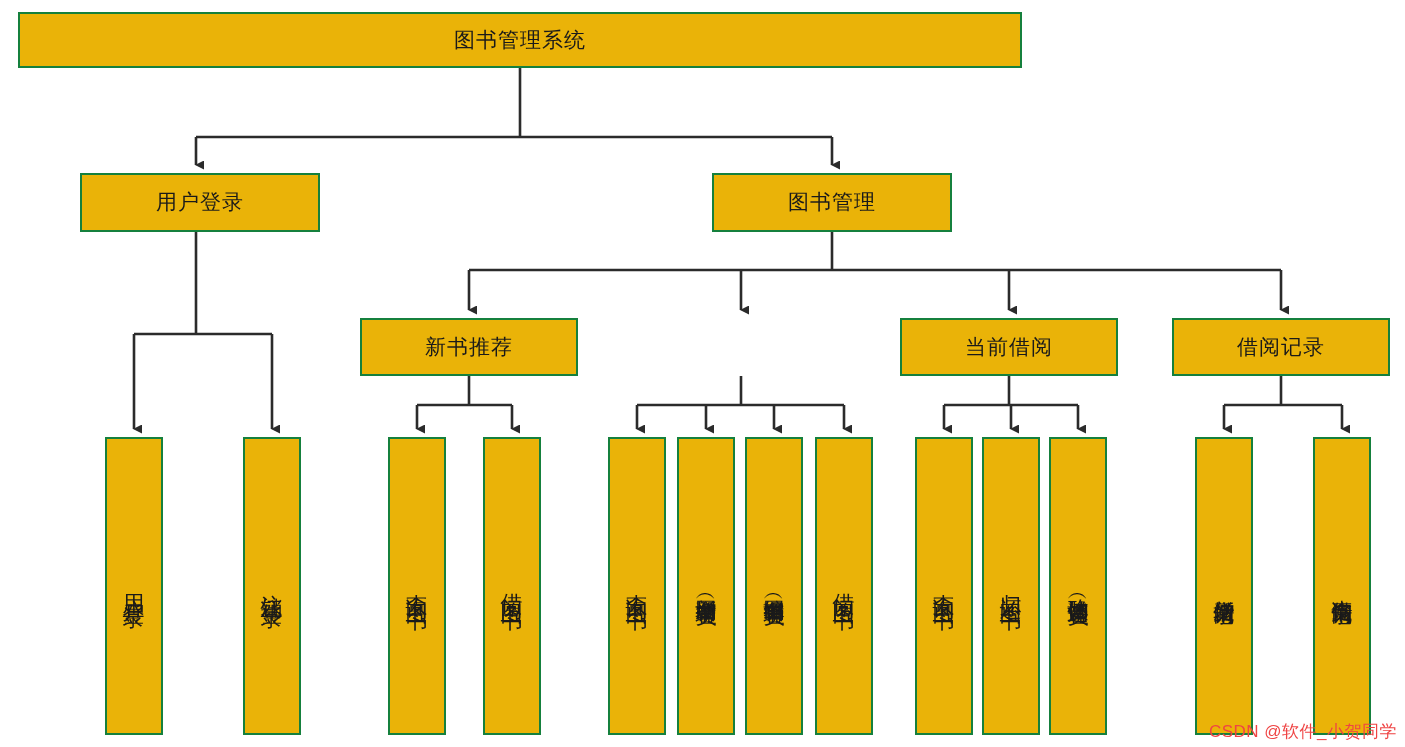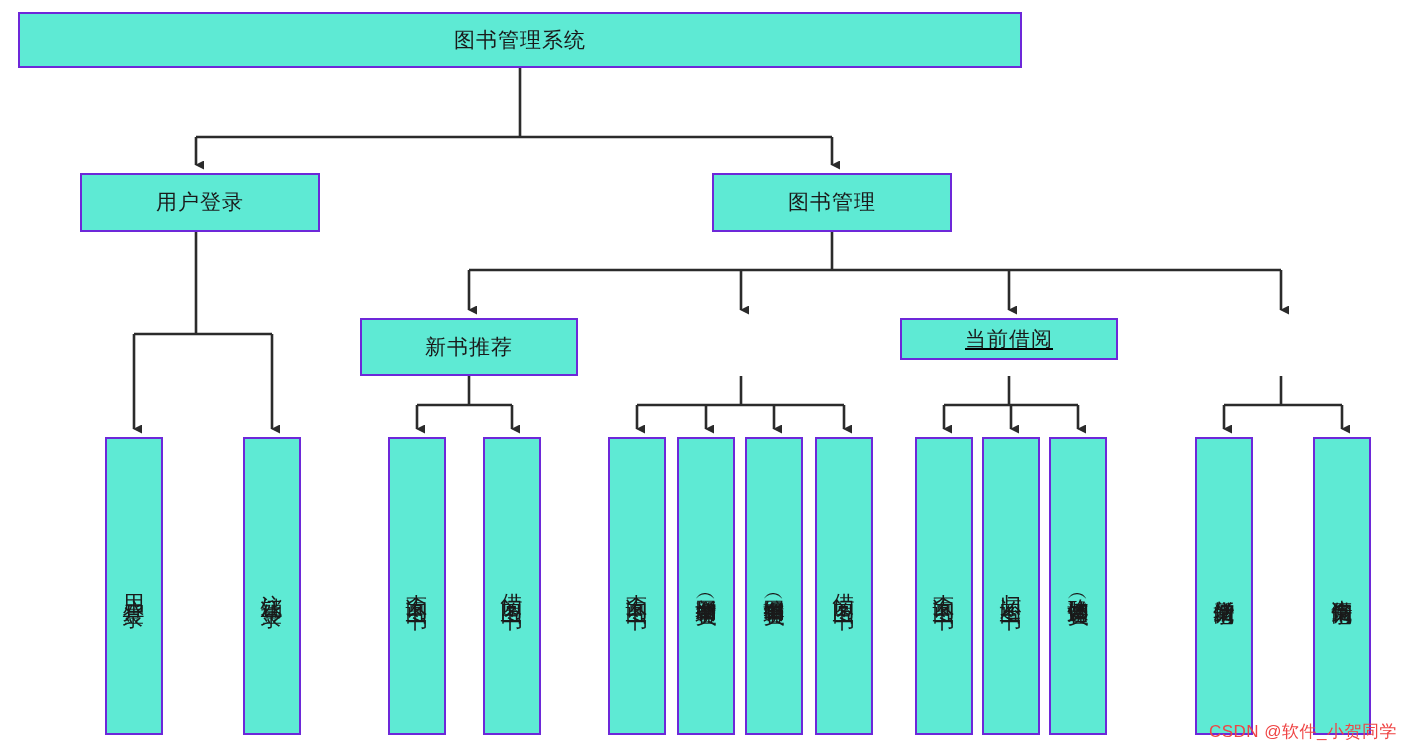--- a/index.html
+++ b/index.html
@@ -7,22 +7,22 @@
     width:1405px;height:747px;
     font-family:"Liberation Sans","DejaVu Sans",sans-serif;
     overflow:hidden;
   }
   #diagram-root{position:relative;width:1405px;height:747px;background:#fff;}
   svg.canvas{position:absolute;left:0;top:0;width:1405px;height:747px;}
 
   .node-box{
     position:absolute;
     box-sizing:border-box;
-    background:#5eead4;
-    border:2px solid #6d28d9;
+    background:#eab308;
+    border:2px solid #15803d;
     display:flex;
     align-items:center;
     justify-content:center;
   }
   .node-label{
     color:#1a1a1a;
     line-height:1.05;
     white-space:nowrap;
     text-align:center;
   }
@@ -117,22 +117,25 @@
   <div class="node-box h-node" style="left:80px;top:173px;width:240px;height:59px;">
     <span class="node-label">用户登录</span>
   </div>
   <div class="node-box h-node" style="left:712px;top:173px;width:240px;height:59px;">
     <span class="node-label">图书管理</span>
   </div>
 
   <div class="node-box h-node" style="left:360px;top:318px;width:218px;height:58px;">
     <span class="node-label">新书推荐</span>
   </div>
-  <div class="node-box h-node" style="left:900px;top:318px;width:218px;height:42px;text-decoration:underline;">
+  <div class="node-box h-node" style="left:900px;top:318px;width:218px;height:58px;">
     <span class="node-label">当前借阅</span>
+  </div>
+  <div class="node-box h-node" style="left:1172px;top:318px;width:218px;height:58px;">
+    <span class="node-label">借阅记录</span>
   </div>
 
   <div class="node-box v-node" style="left:105px;top:437px;width:58px;height:298px;">
     <span class="node-label">用户登录</span>
   </div>
   <div class="node-box v-node" style="left:243px;top:437px;width:58px;height:298px;">
     <span class="node-label">注销登录</span>
   </div>
 
   <div class="node-box v-node" style="left:388px;top:437px;width:58px;height:298px;">

